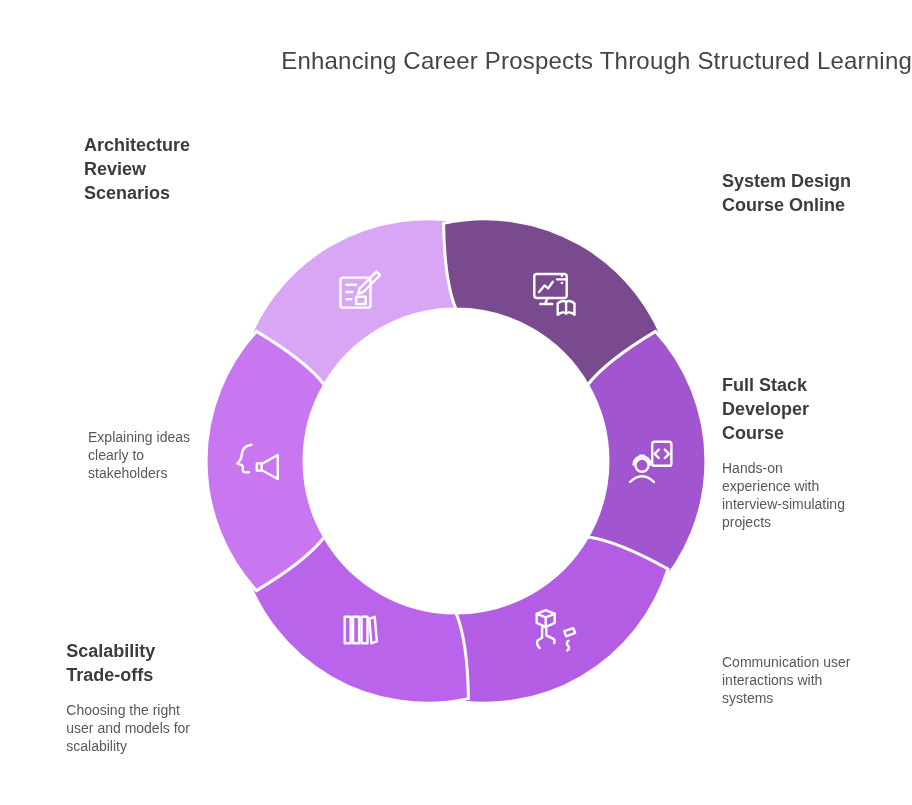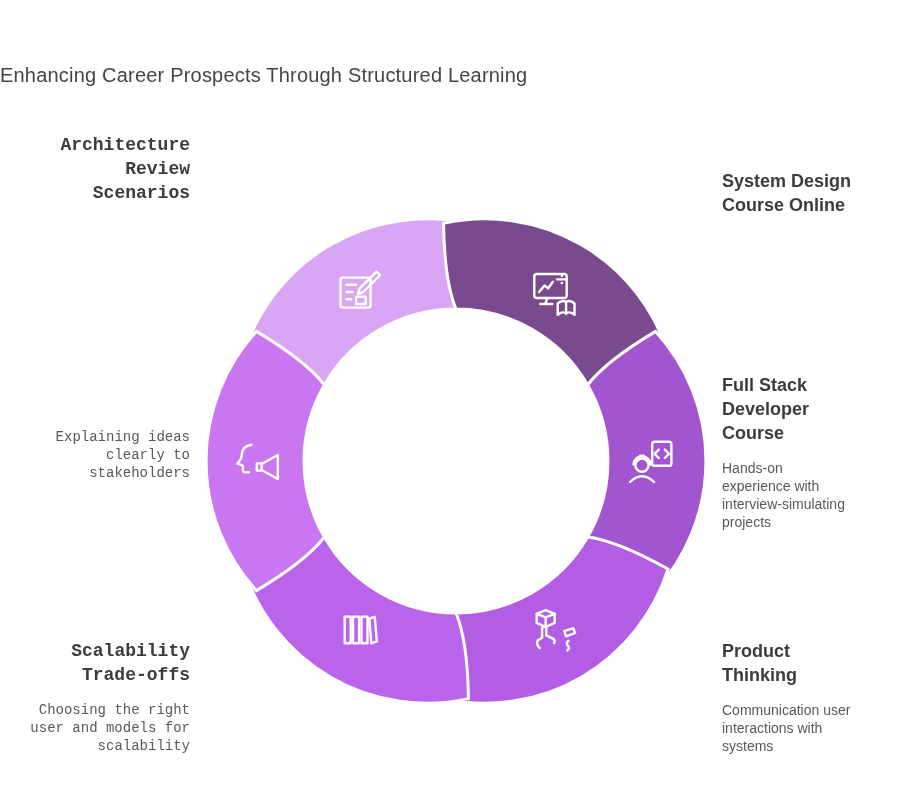--- a/index.html
+++ b/index.html
@@ -2,30 +2,30 @@
 <html><head>
 <meta charset="utf-8">
 <style>
   html,body{margin:0;padding:0;}
   body{
     width:912px;height:805px;position:relative;overflow:hidden;
     background:#ffffff;
     font-family:"Liberation Sans","DejaVu Sans",sans-serif;
   }
   .page-title{
-    position:absolute;left:0;top:64px;width:100%;
-    text-align:left;font-size:20px;font-weight:400;color:#454545;
+    position:absolute;left:0;top:47px;width:100%;
+    text-align:right;font-size:24px;font-weight:400;color:#454545;
     letter-spacing:.2px;
   }
   .ring-svg{position:absolute;left:0;top:0;width:912px;height:805px;}
   .seg{stroke:#ffffff;stroke-width:3;stroke-linejoin:miter;stroke-miterlimit:12;}
   .icon{stroke:#ffffff;stroke-width:2;fill:none;stroke-linecap:round;stroke-linejoin:round;}
   .icon .dot{fill:#ffffff;stroke:none;}
   .label-block{position:absolute;}
-  .label-block.align-right{text-align:right;font-family:Liberation Mono, monospace;}
+  .label-block.align-right{text-align:left;}
   .label-title{
     font-size:18px;font-weight:bold;line-height:24px;color:#3c3c3c;
     white-space:pre-line;
   }
   .label-desc{
     font-size:14px;font-weight:400;line-height:18px;color:#585858;
     white-space:pre-line;margin-top:14px;
   }
 </style>
 </head>
@@ -122,22 +122,20 @@
   <div class="label-title">Full Stack
 Developer
 Course</div>
   <div class="label-desc">Hands-on
 experience with
 interview-simulating
 projects</div>
 </div>
 
 <div class="label-block" style="left:722px;top:639px;">
-  <div class="label-title">Product
-Thinking</div>
   <div class="label-desc">Communication user
 interactions with
 systems</div>
 </div>
 
 <div class="label-block align-right" style="right:722px;top:639px;">
   <div class="label-title">Scalability
 Trade-offs</div>
   <div class="label-desc">Choosing the right
 user and models for

